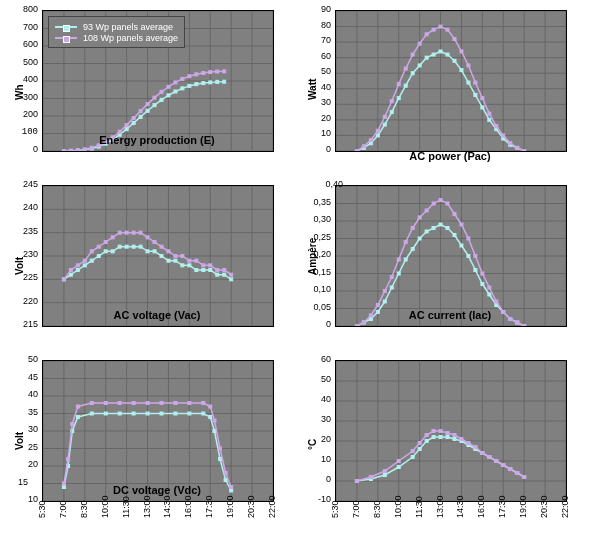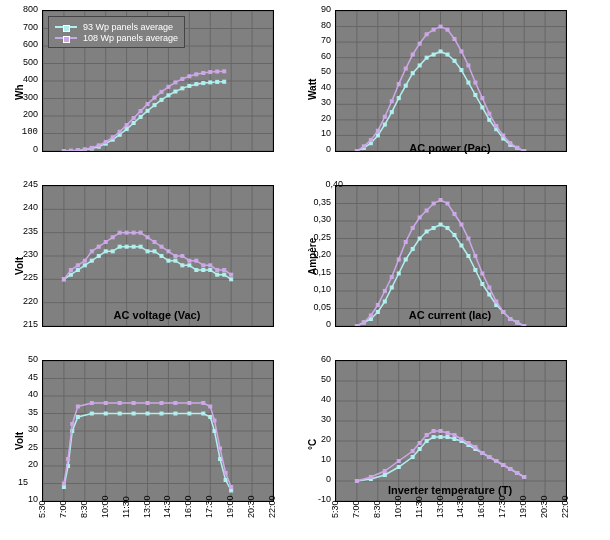--- a/index.html
+++ b/index.html
@@ -100,20 +100,21 @@
       </div>
       <div class="tick" style="right: 234px; top: 135px; width: 30px; text-align: right;">0</div>
       <div class="tick" style="right: 234px; top: 117.5px; width: 30px; text-align: right; font-family: Liberation Mono, monospace;">100</div>
       <div class="tick" style="right: 234px; top: 100px; width: 30px; text-align: right;">200</div>
       <div class="tick" style="right: 234px; top: 82.5px; width: 30px; text-align: right;">300</div>
       <div class="tick" style="right: 234px; top: 65px; width: 30px; text-align: right;">400</div>
       <div class="tick" style="right: 234px; top: 47.5px; width: 30px; text-align: right;">500</div>
       <div class="tick" style="right: 234px; top: 30px; width: 30px; text-align: right;">600</div>
       <div class="tick" style="right: 234px; top: 12.5px; width: 30px; text-align: right;">700</div>
       <div class="tick" style="right: 234px; top: -5px; width: 30px; text-align: right;">800</div>
+      <div class="title" style="left: 0px; width: 230px; top: 124px;">Energy production (E)</div>
       <div class="axislabel" style="left: -28px; top: 90px;">Wh</div>
     </div>
     <div class="chart" style="left: 335px; top: 10px; width: 230px; height: 140px;">
       <div class="plot" style="left: 0px; top: 0px; width: 230px; height: 140px;">
         <svg width="230" height="140" style="position: absolute; left: 0px; top: 0px;">
           <line x1="0" x2="230" y1="140" y2="140" class="grid"></line>
           <line x1="0" x2="230" y1="124.44444444444444" y2="124.44444444444444" class="grid"></line>
           <line x1="0" x2="230" y1="108.88888888888889" y2="108.88888888888889" class="grid"></line>
           <line x1="0" x2="230" y1="93.33333333333334" y2="93.33333333333334" class="grid"></line>
           <line x1="0" x2="230" y1="77.77777777777777" y2="77.77777777777777" class="grid"></line>
@@ -191,21 +192,21 @@
       <div class="tick" style="right: 234px; top: 135px; width: 30px; text-align: right;">0</div>
       <div class="tick" style="right: 234px; top: 119.444px; width: 30px; text-align: right;">10</div>
       <div class="tick" style="right: 234px; top: 103.889px; width: 30px; text-align: right;">20</div>
       <div class="tick" style="right: 234px; top: 88.3333px; width: 30px; text-align: right;">30</div>
       <div class="tick" style="right: 234px; top: 72.7778px; width: 30px; text-align: right;">40</div>
       <div class="tick" style="right: 234px; top: 57.2222px; width: 30px; text-align: right;">50</div>
       <div class="tick" style="right: 234px; top: 41.6667px; width: 30px; text-align: right;">60</div>
       <div class="tick" style="right: 234px; top: 26.1111px; width: 30px; text-align: right;">70</div>
       <div class="tick" style="right: 234px; top: 10.5556px; width: 30px; text-align: right;">80</div>
       <div class="tick" style="right: 234px; top: -5px; width: 30px; text-align: right;">90</div>
-      <div class="title" style="left: 0px; width: 230px; top: 132px;">AC power (Pac)</div>
+      <div class="title" style="left: 0px; width: 230px; top: 140px;">AC power (Pac)</div>
       <div class="axislabel" style="left: -28px; top: 90px;">Watt</div>
     </div>
     <div class="chart" style="left: 42px; top: 185px; width: 230px; height: 140px;">
       <div class="plot" style="left: 0px; top: 0px; width: 230px; height: 140px;">
         <svg width="230" height="140" style="position: absolute; left: 0px; top: 0px;">
           <line x1="0" x2="230" y1="140" y2="140" class="grid"></line>
           <line x1="0" x2="230" y1="116.66666666666667" y2="116.66666666666667" class="grid"></line>
           <line x1="0" x2="230" y1="93.33333333333334" y2="93.33333333333334" class="grid"></line>
           <line x1="0" x2="230" y1="70" y2="70" class="grid"></line>
           <line x1="0" x2="230" y1="46.66666666666667" y2="46.66666666666667" class="grid"></line>
@@ -455,20 +456,21 @@
       <div class="tick" style="left: 37.8182px; top: 158px; transform: rotate(-90deg); transform-origin: left top;">8:30</div>
       <div class="tick" style="left: 58.7273px; top: 158px; transform: rotate(-90deg); transform-origin: left top;">10:00</div>
       <div class="tick" style="left: 79.6364px; top: 158px; transform: rotate(-90deg); transform-origin: left top;">11:30</div>
       <div class="tick" style="left: 100.545px; top: 158px; transform: rotate(-90deg); transform-origin: left top;">13:00</div>
       <div class="tick" style="left: 121.455px; top: 158px; transform: rotate(-90deg); transform-origin: left top;">14:30</div>
       <div class="tick" style="left: 142.364px; top: 158px; transform: rotate(-90deg); transform-origin: left top;">16:00</div>
       <div class="tick" style="left: 163.273px; top: 158px; transform: rotate(-90deg); transform-origin: left top;">17:30</div>
       <div class="tick" style="left: 184.182px; top: 158px; transform: rotate(-90deg); transform-origin: left top;">19:00</div>
       <div class="tick" style="left: 205.091px; top: 158px; transform: rotate(-90deg); transform-origin: left top;">20:30</div>
       <div class="tick" style="left: 226px; top: 158px; transform: rotate(-90deg); transform-origin: left top;">22:00</div>
+      <div class="title" style="left: 0px; width: 230px; top: 124px;">DC voltage (Vdc)</div>
       <div class="axislabel" style="left: -28px; top: 90px;">Volt</div>
     </div>
     <div class="chart" style="left: 335px; top: 360px; width: 230px; height: 140px;">
       <div class="plot" style="left: 0px; top: 0px; width: 230px; height: 140px;">
         <svg width="230" height="140" style="position: absolute; left: 0px; top: 0px;">
           <line x1="0" x2="230" y1="140" y2="140" class="grid"></line>
           <line x1="0" x2="230" y1="120" y2="120" class="grid"></line>
           <line x1="0" x2="230" y1="100" y2="100" class="grid"></line>
           <line x1="0" x2="230" y1="80" y2="80" class="grid"></line>
           <line x1="0" x2="230" y1="60" y2="60" class="grid"></line>
@@ -546,21 +548,20 @@
       <div class="tick" style="left: 37.8182px; top: 158px; transform: rotate(-90deg); transform-origin: left top;">8:30</div>
       <div class="tick" style="left: 58.7273px; top: 158px; transform: rotate(-90deg); transform-origin: left top;">10:00</div>
       <div class="tick" style="left: 79.6364px; top: 158px; transform: rotate(-90deg); transform-origin: left top;">11:30</div>
       <div class="tick" style="left: 100.545px; top: 158px; transform: rotate(-90deg); transform-origin: left top;">13:00</div>
       <div class="tick" style="left: 121.455px; top: 158px; transform: rotate(-90deg); transform-origin: left top;">14:30</div>
       <div class="tick" style="left: 142.364px; top: 158px; transform: rotate(-90deg); transform-origin: left top;">16:00</div>
       <div class="tick" style="left: 163.273px; top: 158px; transform: rotate(-90deg); transform-origin: left top;">17:30</div>
       <div class="tick" style="left: 184.182px; top: 158px; transform: rotate(-90deg); transform-origin: left top;">19:00</div>
       <div class="tick" style="left: 205.091px; top: 158px; transform: rotate(-90deg); transform-origin: left top;">20:30</div>
       <div class="tick" style="left: 226px; top: 158px; transform: rotate(-90deg); transform-origin: left top;">22:00</div>
-      <div class="title" style="left: 0px; width: 230px; top: 124px;">Inverter temperature (T)</div>
       <div class="axislabel" style="left: -28px; top: 90px;">°C</div>
     </div>
     <div class="legend" style="left: 48px; top: 16px;">
       <div class="lg-row">
         <span class="lg-sw" style="border-color:#b0f0ee;background:#b0f0ee"></span>
         <span>93 Wp panels average</span>
       </div>
       <div class="lg-row">
         <span class="lg-sw" style="border-color:#cda8e8;background:#cda8e8"></span>
         <span>108 Wp panels average</span>

